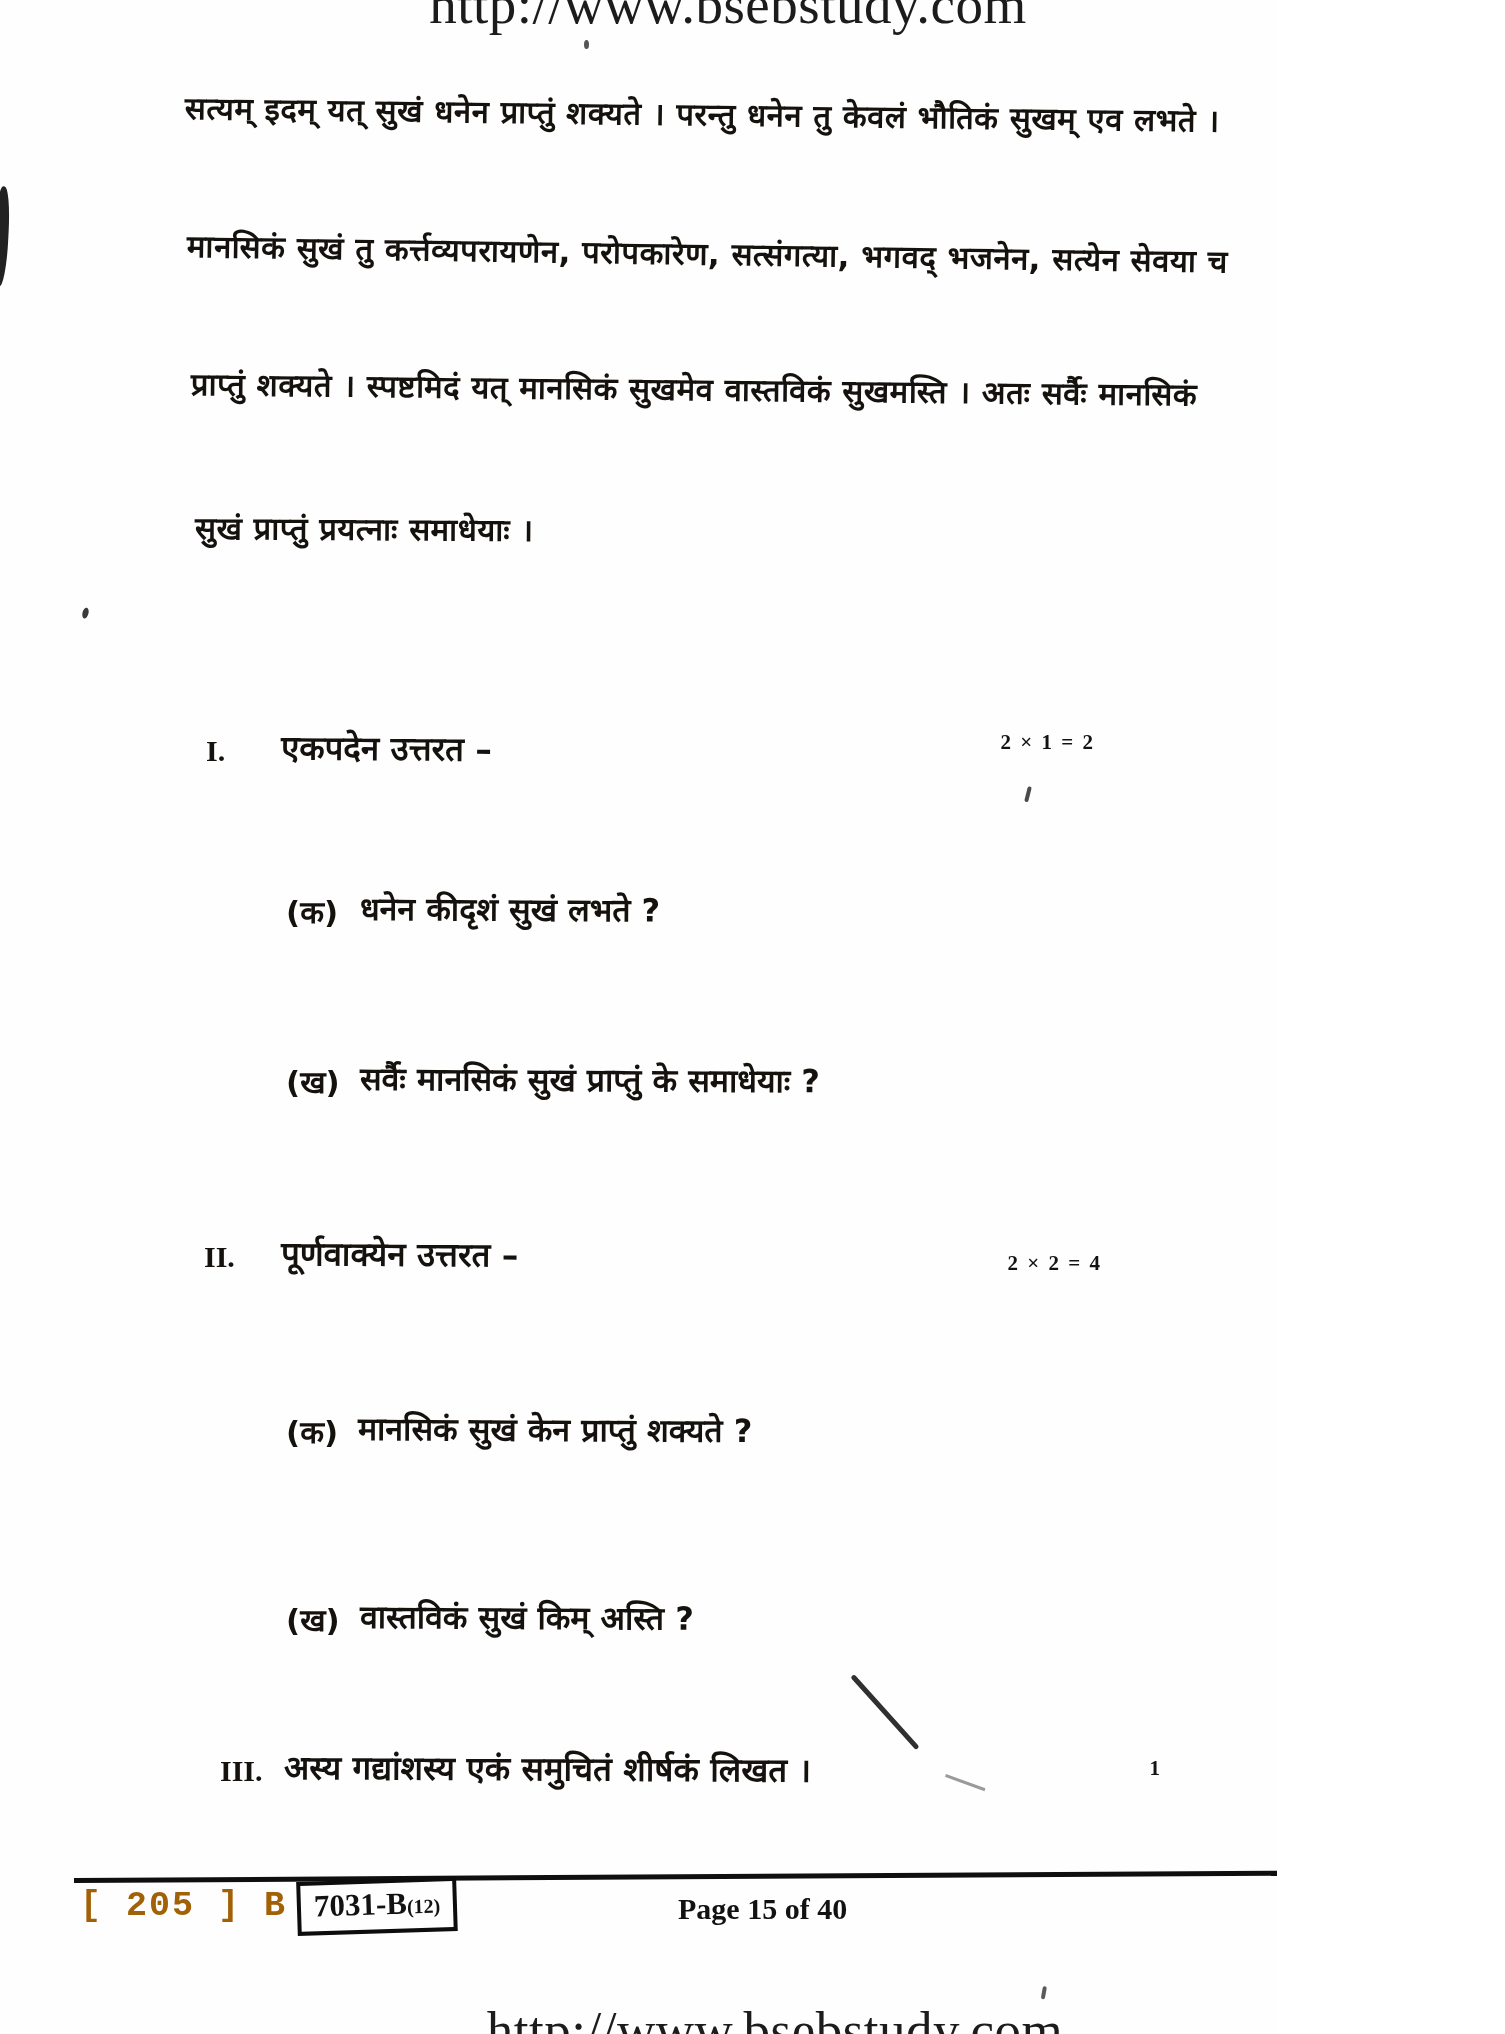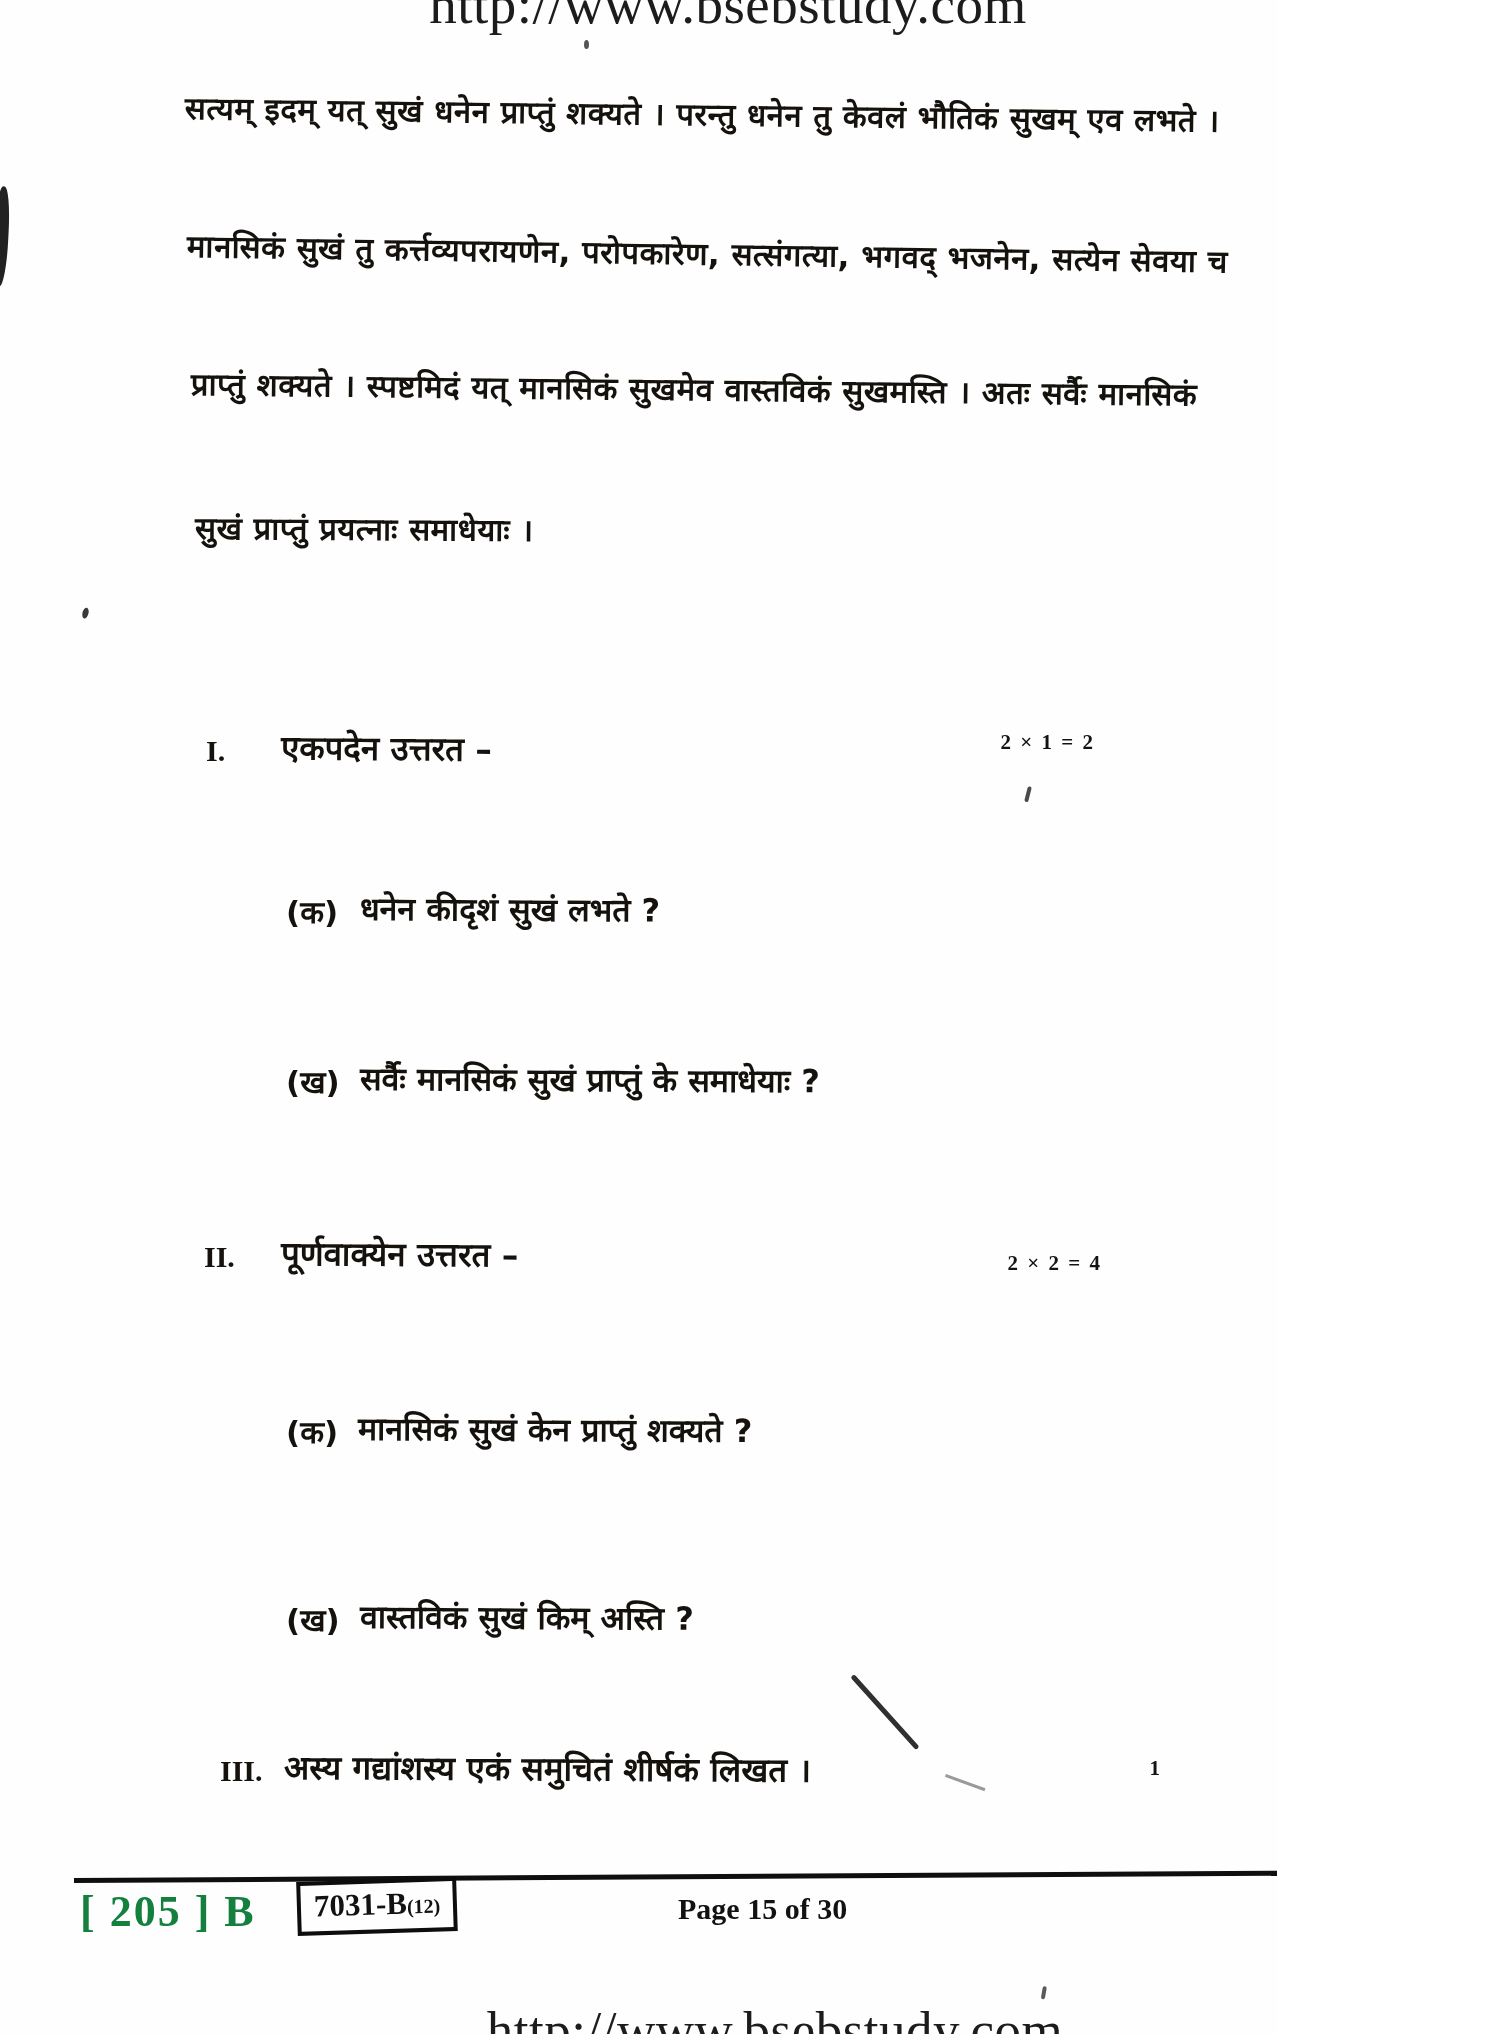--- a/index.html
+++ b/index.html
@@ -80,22 +80,22 @@
     position:absolute;
     left:74px; top:1878px;
     width:1366px; height:5px;
     background:#0f0f0f;
     transform:rotate(-.35deg);
     transform-origin:left center;
   }
   .booklet{
     position:absolute;
     left:80px; top:1886px;
-    font-family:Liberation Serif, serif;
-    font-weight:700; font-size:44px; color:#15803d;
+    font-family:Liberation Mono, monospace;
+    font-weight:700; font-size:35px; color:#a16207;
     letter-spacing:2px; white-space:nowrap;
   }
   .codebox{
     position:absolute;
     left:297px; top:1882px;
     border:4px solid #0d0d0d;
     padding:3px 13px 7px;
     transform:rotate(-1.8deg);
     transform-origin:left center;
     font-family:"Liberation Serif", serif;
@@ -154,21 +154,21 @@
   <div class="dev qlabel q2b-l">(ख)</div>
   <div class="dev qtext q2b-t">वास्तविकं सुखं किम् अस्ति ?</div>
 
   <div class="secnum s3num">III.</div>
   <div class="dev instr s3ins">अस्य गद्यांशस्य एकं समुचितं शीर्षकं लिखत ।</div>
   <div class="marks s3mk">1</div>
 
   <div class="rule"></div>
   <div class="booklet">[ 205 ] B</div>
   <div class="codebox"><span>7031-B</span><span class="sub">(12)</span></div>
-  <div class="pageinfo">Page 15 of 30</div>
+  <div class="pageinfo">Page 15 of 40</div>
 
   <div class="url bottom">http://www.bsebstudy.com</div>
 
   <div class="art a1"></div>
   <div class="art a2"></div>
   <div class="art a3"></div>
   <div class="art a4"></div>
   <div class="art a5"></div>
   <div class="art a6"></div>
   <div class="art a7"></div>

